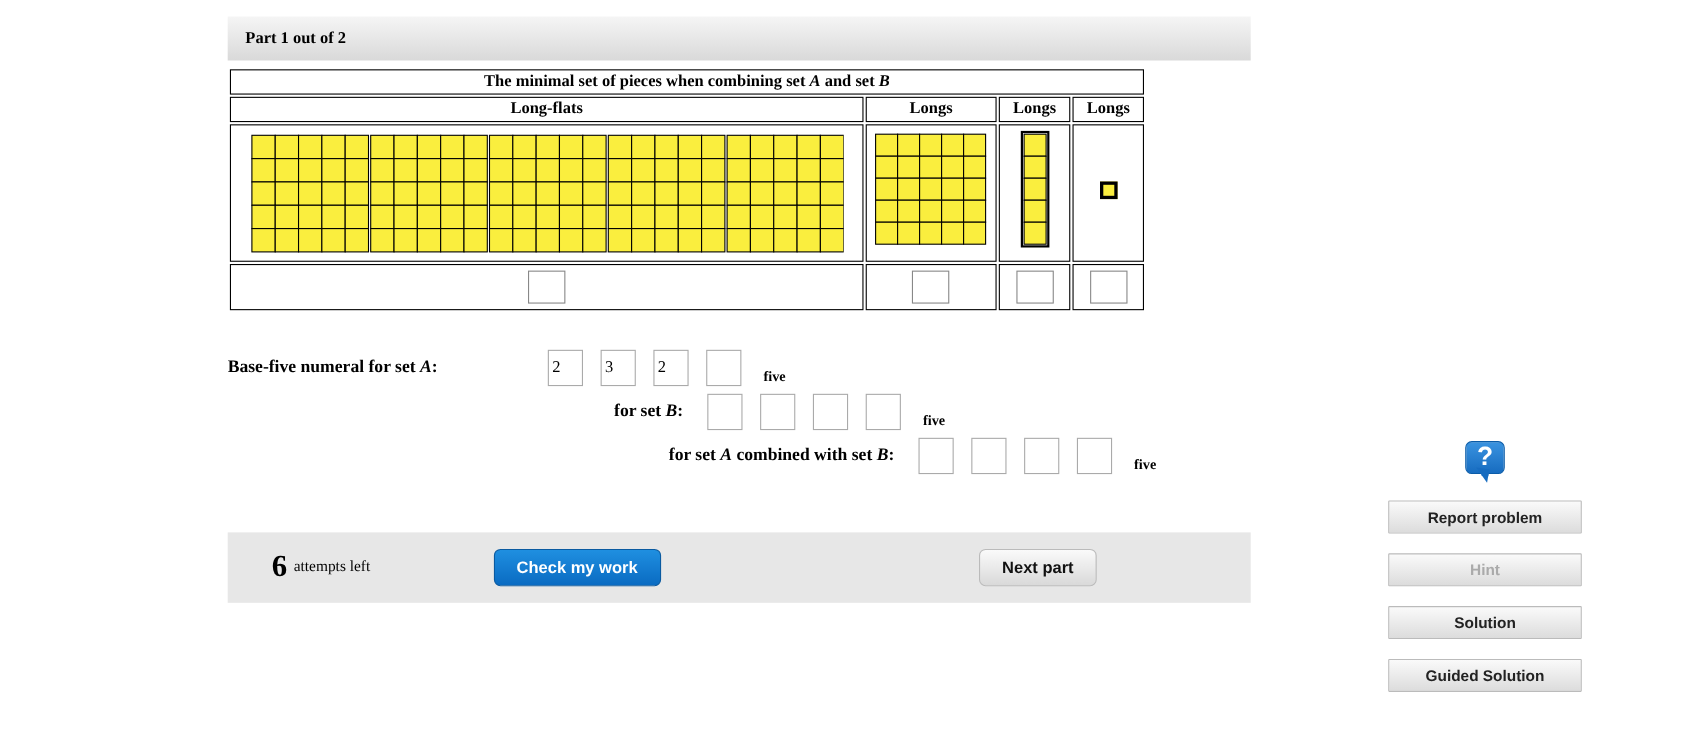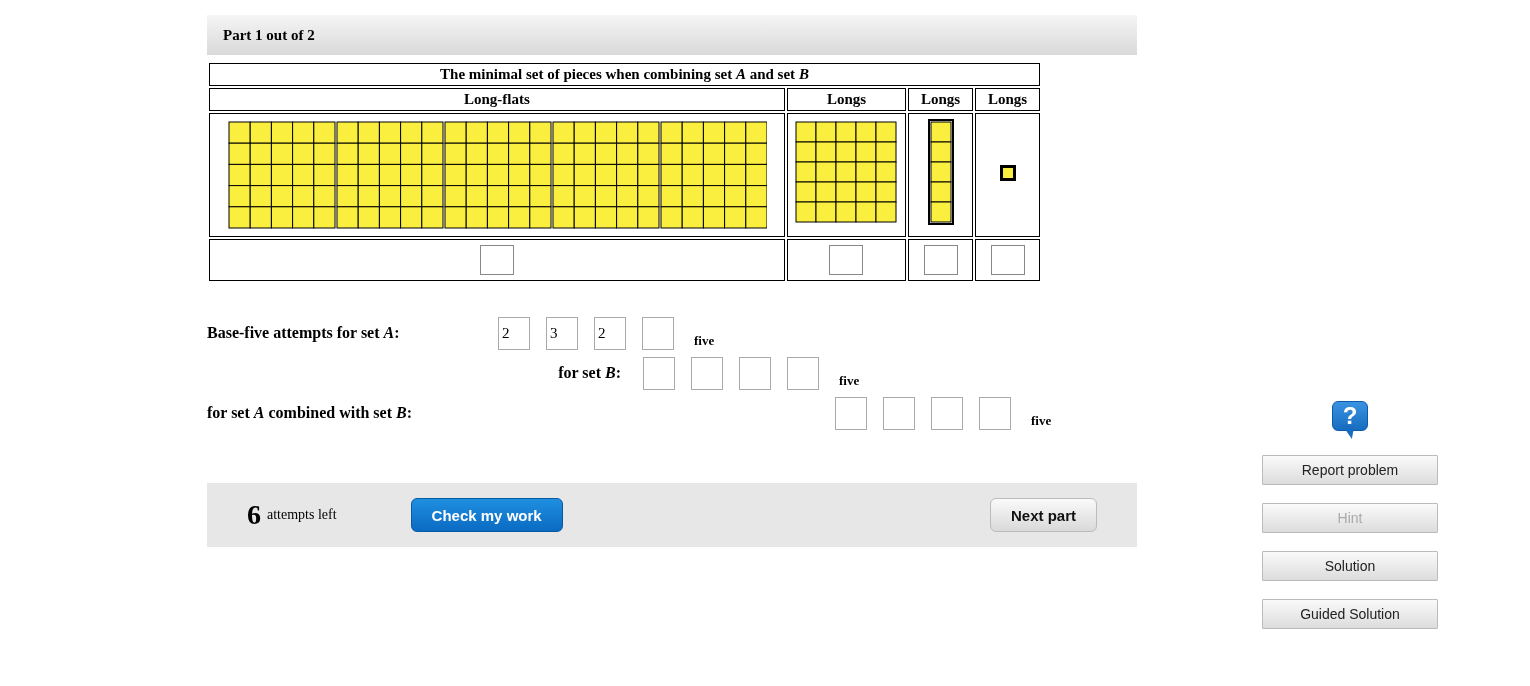--- a/index.html
+++ b/index.html
@@ -115,21 +115,21 @@
     padding-bottom: 4px;
     margin-left: 20px;
   }
 
   
   .answer-line { display:flex; align-items:center; height:40px; }
   .answer-line .lead { font-weight:bold; }
   .answer-line .digit-box { margin-left: 16px; }
   .ln1 .lead { width: 275px; }
   .ln2 .lead { width: 420px; text-align:right; padding-right:6px; }
-  .ln3 .lead { width: 612px; text-align:left; padding-right:6px; }
+  .ln3 .lead { width: 612px; text-align:right; padding-right:6px; }
 
   
   .attempt-bar {
     margin-top: 50px;
     height: 64px;
     background: #e7e7e7;
     display: flex;
     align-items: center;
     padding: 0 40px;
   }
@@ -147,27 +147,28 @@
     font-weight: bold;
     border: 1px solid #888;
     padding: 0 20px;
     cursor: pointer;
     display: inline-flex;
     align-items: center;
     justify-content: center;
     font-family: Arial, sans-serif;
   }
   .btn-check {
-    margin-left: 74px;
+    margin-left: 112px;
     background: linear-gradient(#1f8fe0, #0a6bc2);
     color: #fff;
     border: 1px solid #0a5aa0;
   }
   .btn-next {
     margin-left: auto;
+    margin-right: 100px;
     background: linear-gradient(#fafafa, #d9d9d9);
     color: #111;
     border: 1px solid #bbb;
   }
 
   
   .sidebar {
     position: absolute;
     right: 90px;
     top: 395px;
@@ -204,21 +205,21 @@
     border-right-color: #176cc0;
     transform: rotate(10deg);
   }
   .side-btn {
     width: 176px;
     height: 30px;
     border-radius: 1px;
     background: linear-gradient(#fafafa, #dcdcdc);
     border: 1px solid #bbb;
     font-size: 14px;
-    font-weight: normal;
+    font-weight: bold;
     cursor: pointer;
     color: #222;
   }
   .side-btn.disabled { color: #aaa; }
 
 </style>
 </head>
 <body>
 
 <div class="page">
@@ -441,21 +442,21 @@
           <input class="num-input" style="">
         </td>
       </tr>
     </tbody>
       </table>
 
     <div class="numeral-rows">
 
       <div class="answer-line ln1">
         <span class="lead">
-          <span>Base-five attempts for set </span><span class="italic">A</span><span>: </span>
+          <span>Base-five numeral for set </span><span class="italic">A</span><span>: </span>
         </span>
         <input class="digit-box" value="2" style="">
         <input class="digit-box" value="3" style="">
         <input class="digit-box" value="2" style="">
         <input class="digit-box" value="" style="">
         <span class="subscript">five</span>
       </div>
 
       <div class="answer-line ln2">
         <span class="lead">

